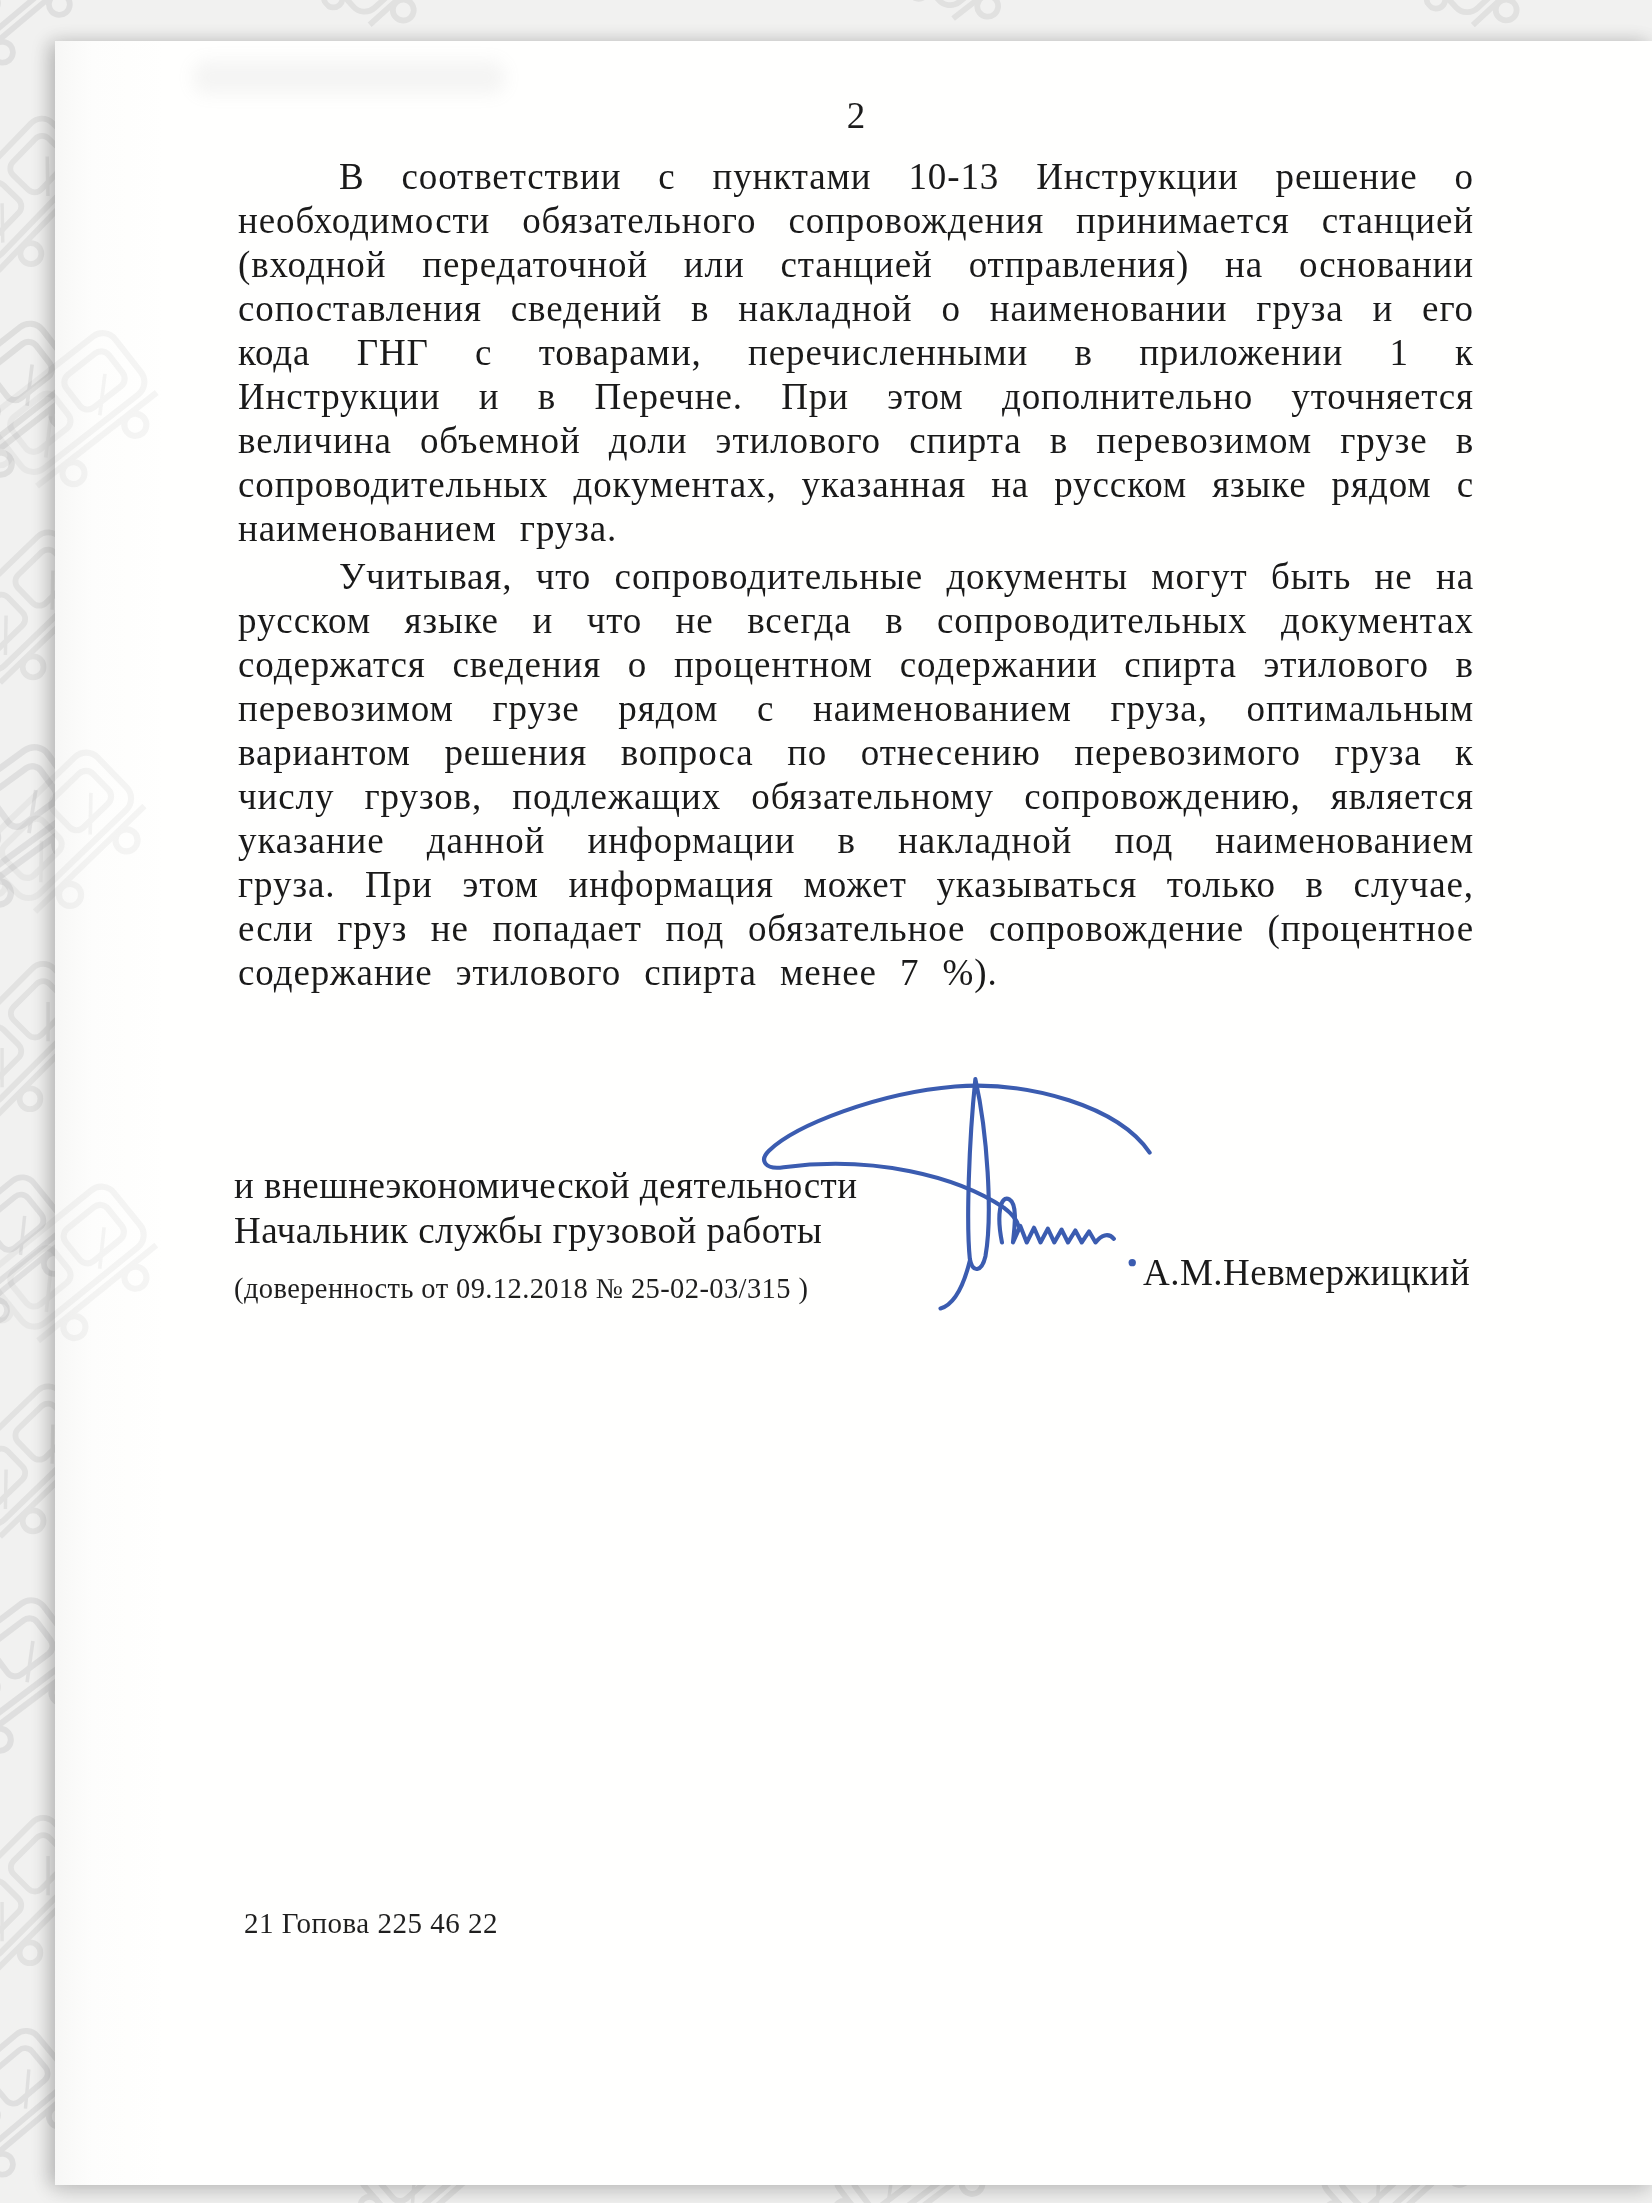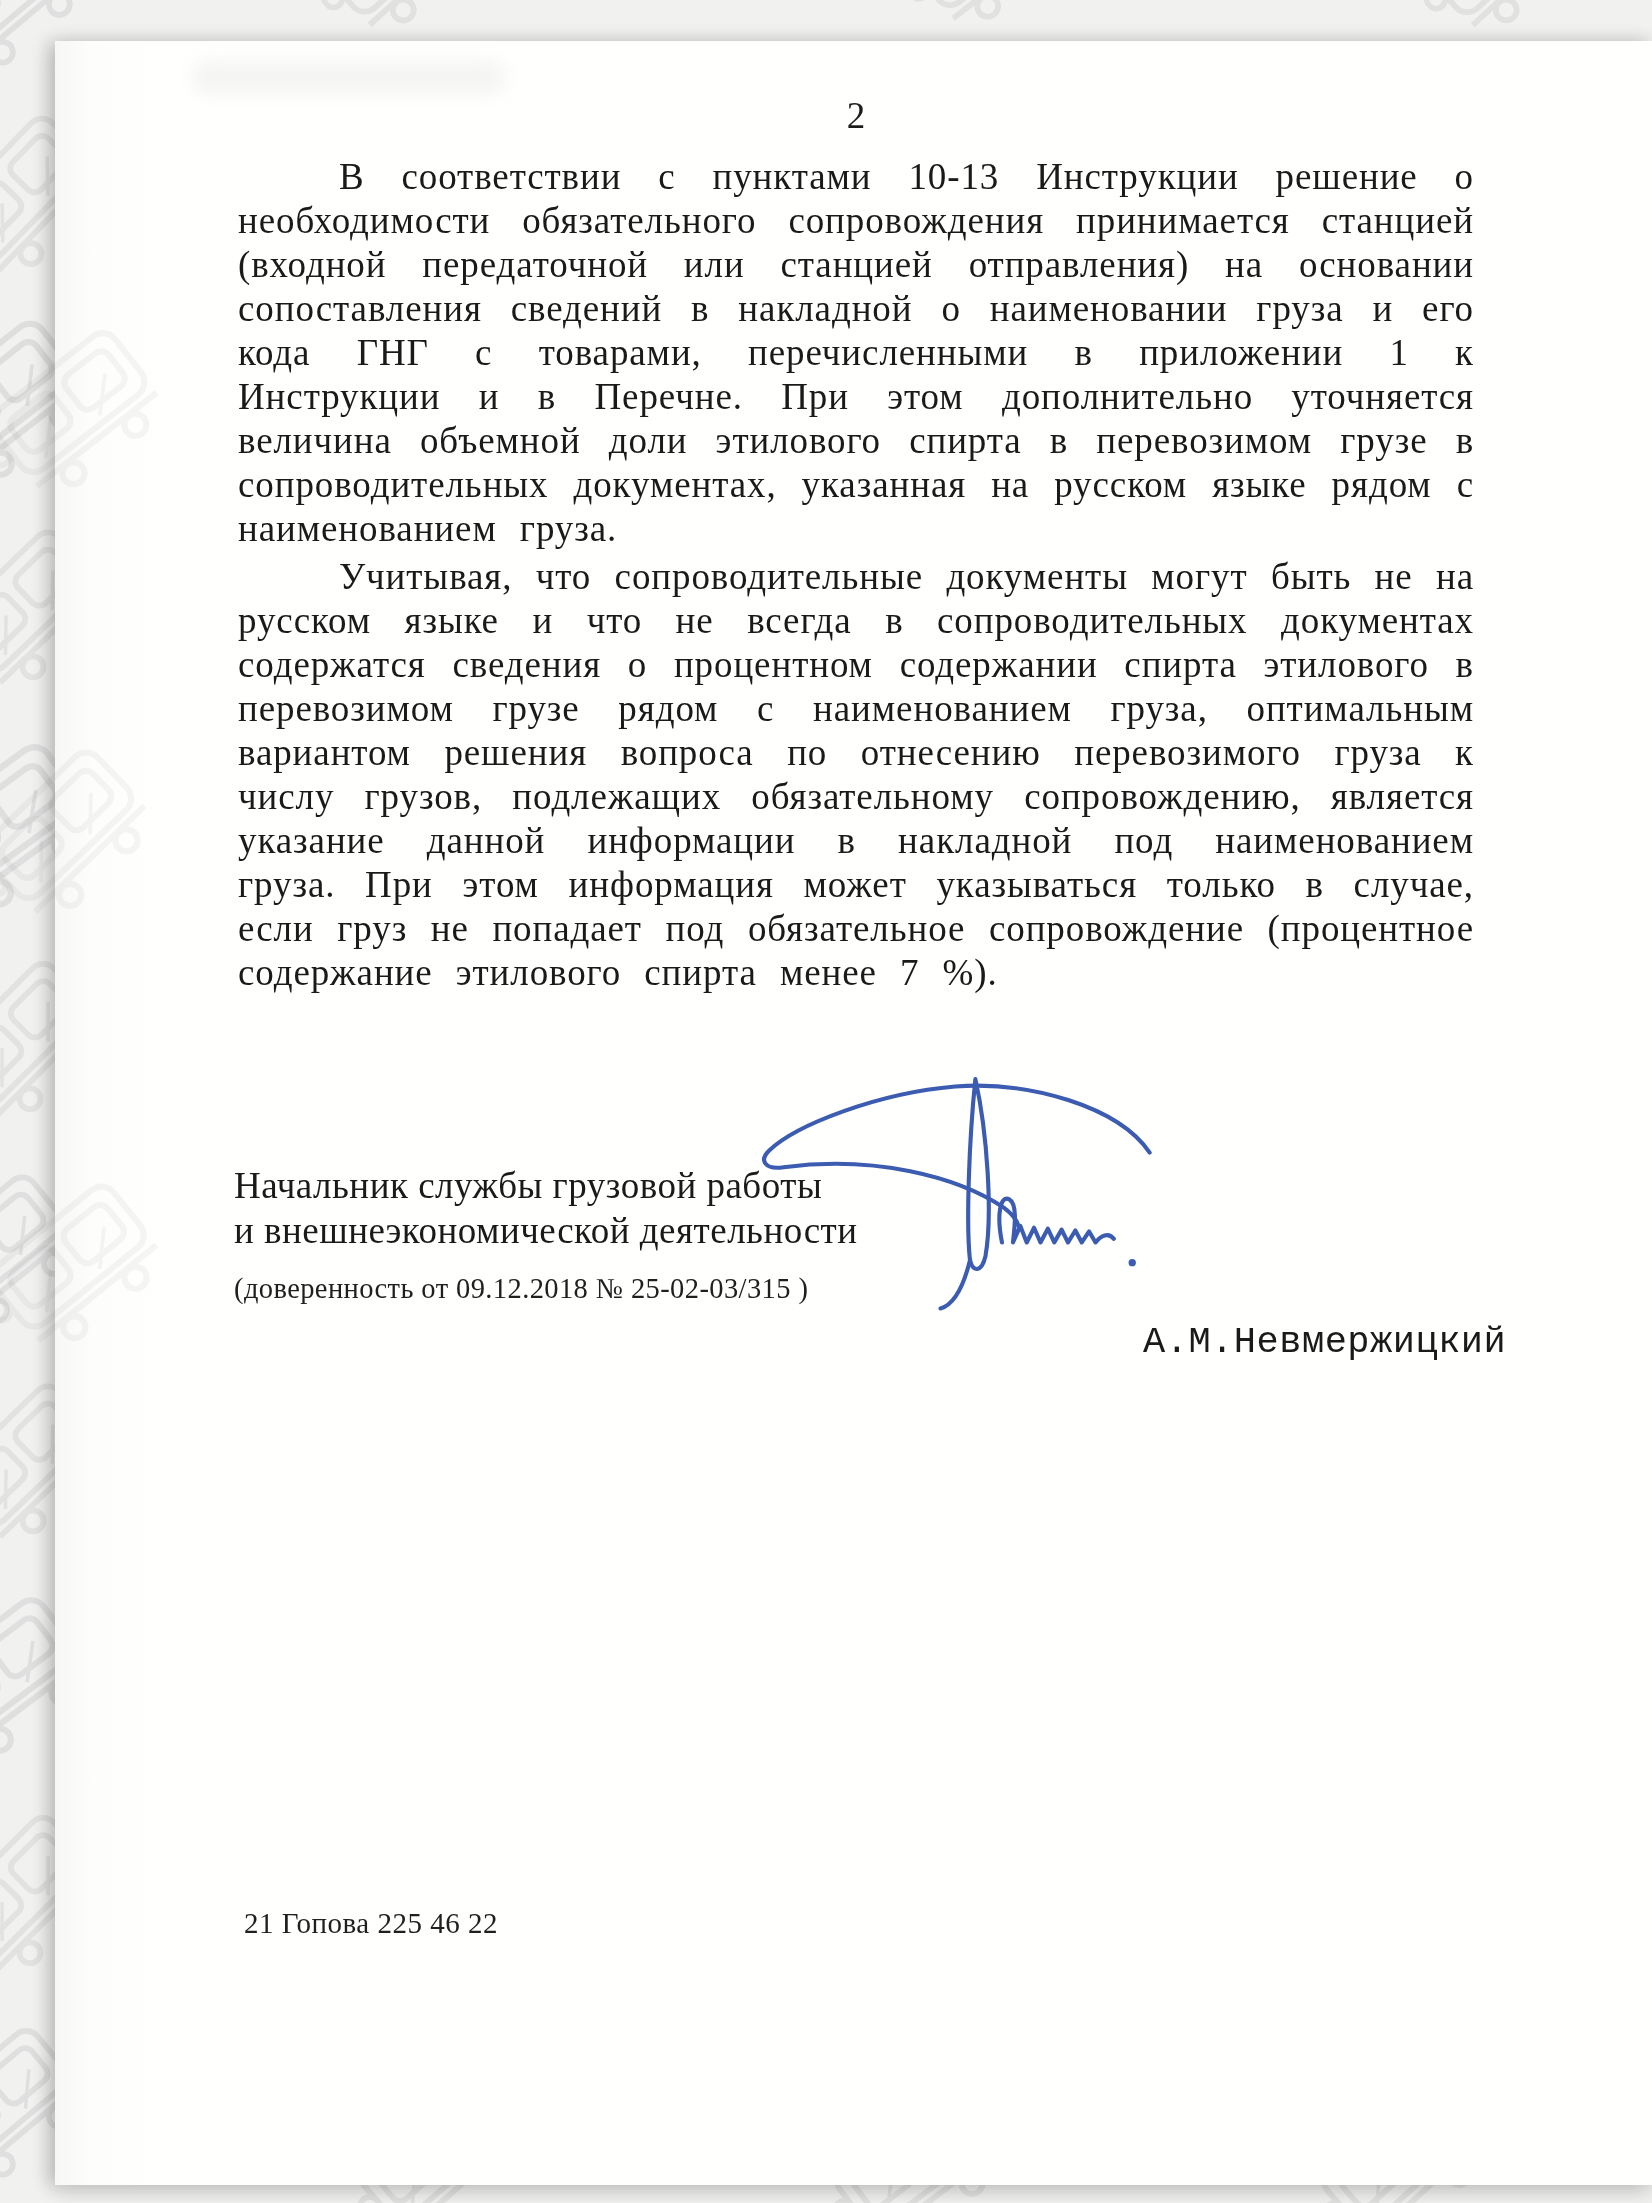--- a/index.html
+++ b/index.html
@@ -42,22 +42,22 @@
     font-size:37px;line-height:44px;color:#1a1a1a;
     text-align:justify;letter-spacing:0.9px;word-spacing:13px;
   }
   .body-text p{margin:4px;text-indent:101px;}
 
   .sign-title{
     position:absolute;left:179px;top:1122px;width:698px;
     font-size:37px;line-height:45px;color:#1a1a1a;letter-spacing:0.5px;
   }
   .signer-name{
-    position:absolute;left:1088px;top:1280px;
-    font-size:37px;color:#1a1a1a;letter-spacing:0.5px;white-space:nowrap;font-family:Liberation Mono, monospace;
+    position:absolute;left:1088px;top:1210px;
+    font-size:37px;color:#1a1a1a;letter-spacing:0.5px;white-space:nowrap;
   }
   .attorney{
     position:absolute;left:179px;top:1232px;
     font-size:28.5px;color:#1f1f1f;letter-spacing:0.4px;white-space:nowrap;
   }
   .footer-contact{
     position:absolute;left:181px;top:1866px;
     font-size:29px;color:#1f1f1f;letter-spacing:0.5px;white-space:nowrap;margin-left:8px;
   }
 
@@ -193,22 +193,22 @@
     <div class="ghost-smudge"></div>
 
     <div class="page-number">2</div>
 
     <div class="body-text">
       <p>В соответствии с пунктами 10-13 Инструкции решение о необходимости обязательного сопровождения принимается станцией (входной передаточной или станцией отправления) на основании сопоставления сведений в накладной о наименовании груза и его кода ГНГ с товарами, перечисленными в приложении 1 к Инструкции и в Перечне. При этом дополнительно уточняется величина объемной доли этилового спирта в перевозимом грузе в сопроводительных документах, указанная на русском языке рядом с наименованием груза.</p>
       <p>Учитывая, что сопроводительные документы могут быть не на русском языке и что не всегда в сопроводительных документах содержатся сведения о процентном содержании спирта этилового в перевозимом грузе рядом с наименованием груза, оптимальным вариантом решения вопроса по отнесению перевозимого груза к числу грузов, подлежащих обязательному сопровождению, является указание данной информации в накладной под наименованием груза. При этом информация может указываться только в случае, если груз не попадает под обязательное сопровождение (процентное содержание этилового спирта менее 7 %).</p>
     </div>
 
     <div class="sign-title">
+      <div>и внешнеэкономической деятельности</div>
       <div>Начальник службы грузовой работы</div>
-      <div>и внешнеэкономической деятельности</div>
     </div>
 
     <svg class="signature-svg" viewBox="0 0 460 270">
       <path d="M 452,92 C 418,42 322,14 240,20 C 156,27 66,62 37,90 C 26,101 33,111 53,108 C 152,95 242,118 293,152 C 301,158 307,165 309,172" stroke="#3b5cb0"></path>
       <path d="M 262,12 C 275,70 281,160 273,205 C 269,222 259,224 256,208 C 252,170 255,80 262,12" stroke="#3b5cb0"></path>
       <path d="M 256,210 C 249,238 238,258 224,262" stroke="#3b5cb0"></path>
       <path d="M 291,190 C 285,160 289,138 299,143 C 308,148 305,172 303,190 L 311,172 L 318,190 L 326,174 L 333,190 L 341,175 L 348,190 L 356,176 L 363,190 L 371,177 L 378,190 L 386,178 L 393,190 C 399,182 407,179 413,186" stroke="#3b5cb0"></path>
       <circle cx="433" cy="212" r="4" stroke="none" fill="#3b5cb0"></circle>
     </svg>
 

